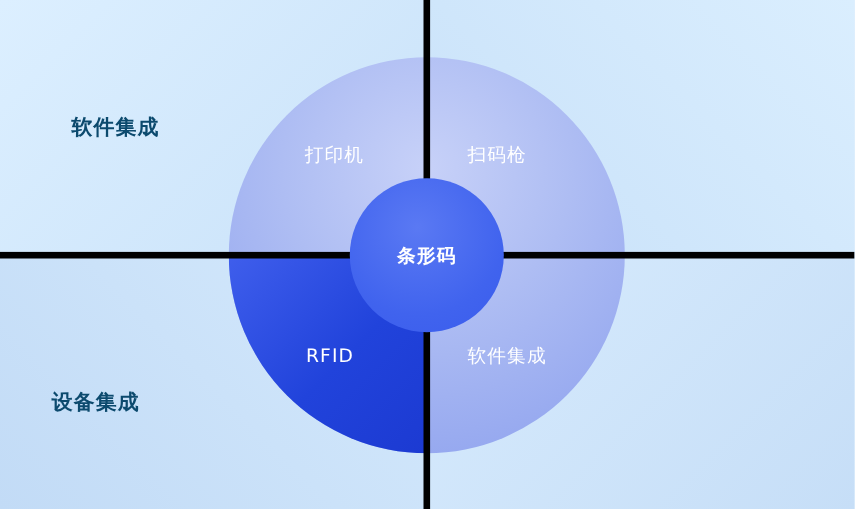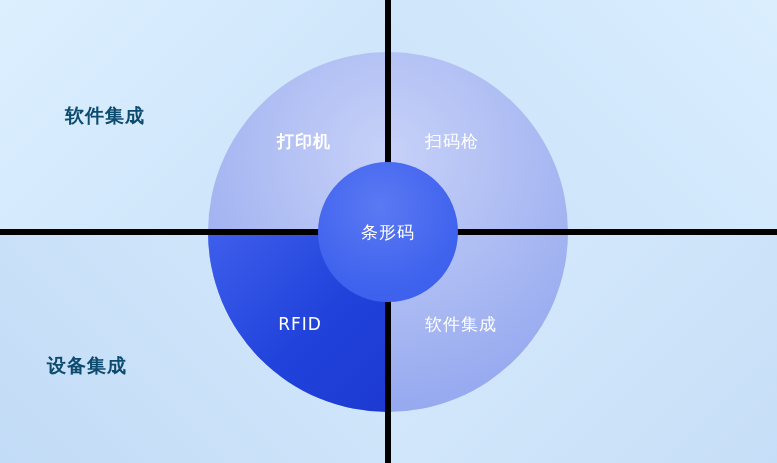--- a/index.html
+++ b/index.html
@@ -67,36 +67,36 @@
     border-radius: 50%;
     background: radial-gradient(circle at 44% 32%, #5a79f3 0%, #4063ee 65%, #3a5ced 100%);
     display: flex;
     align-items: center;
     justify-content: center;
     z-index: 3;
   }
   .center-text {
     color: #ffffff;
     font-size: 17px;
-    font-weight: 400;
+    font-weight: 700;
     letter-spacing: 1px;
   }
 
   
   .qlabel {
     position: absolute;
     transform: translate(-50%, -50%);
     color: #ffffff;
     font-size: 17px;
     font-weight: 500;
     letter-spacing: 1px;
     white-space: nowrap;
     z-index: 4;
   }
-  .ql-tl { left: 304px; top: 141px; font-weight: bold; }
+  .ql-tl { left: 304px; top: 141px; }
   .ql-tr { left: 452px; top: 141px; }
   .ql-bl { left: 300px; top: 324px; }
   .ql-br { left: 461px; top: 324px; }
 
   
   .corner {
     position: absolute;
     transform: translate(-50%, -50%);
     color: #0c4a6e;
     font-size: 19px;

